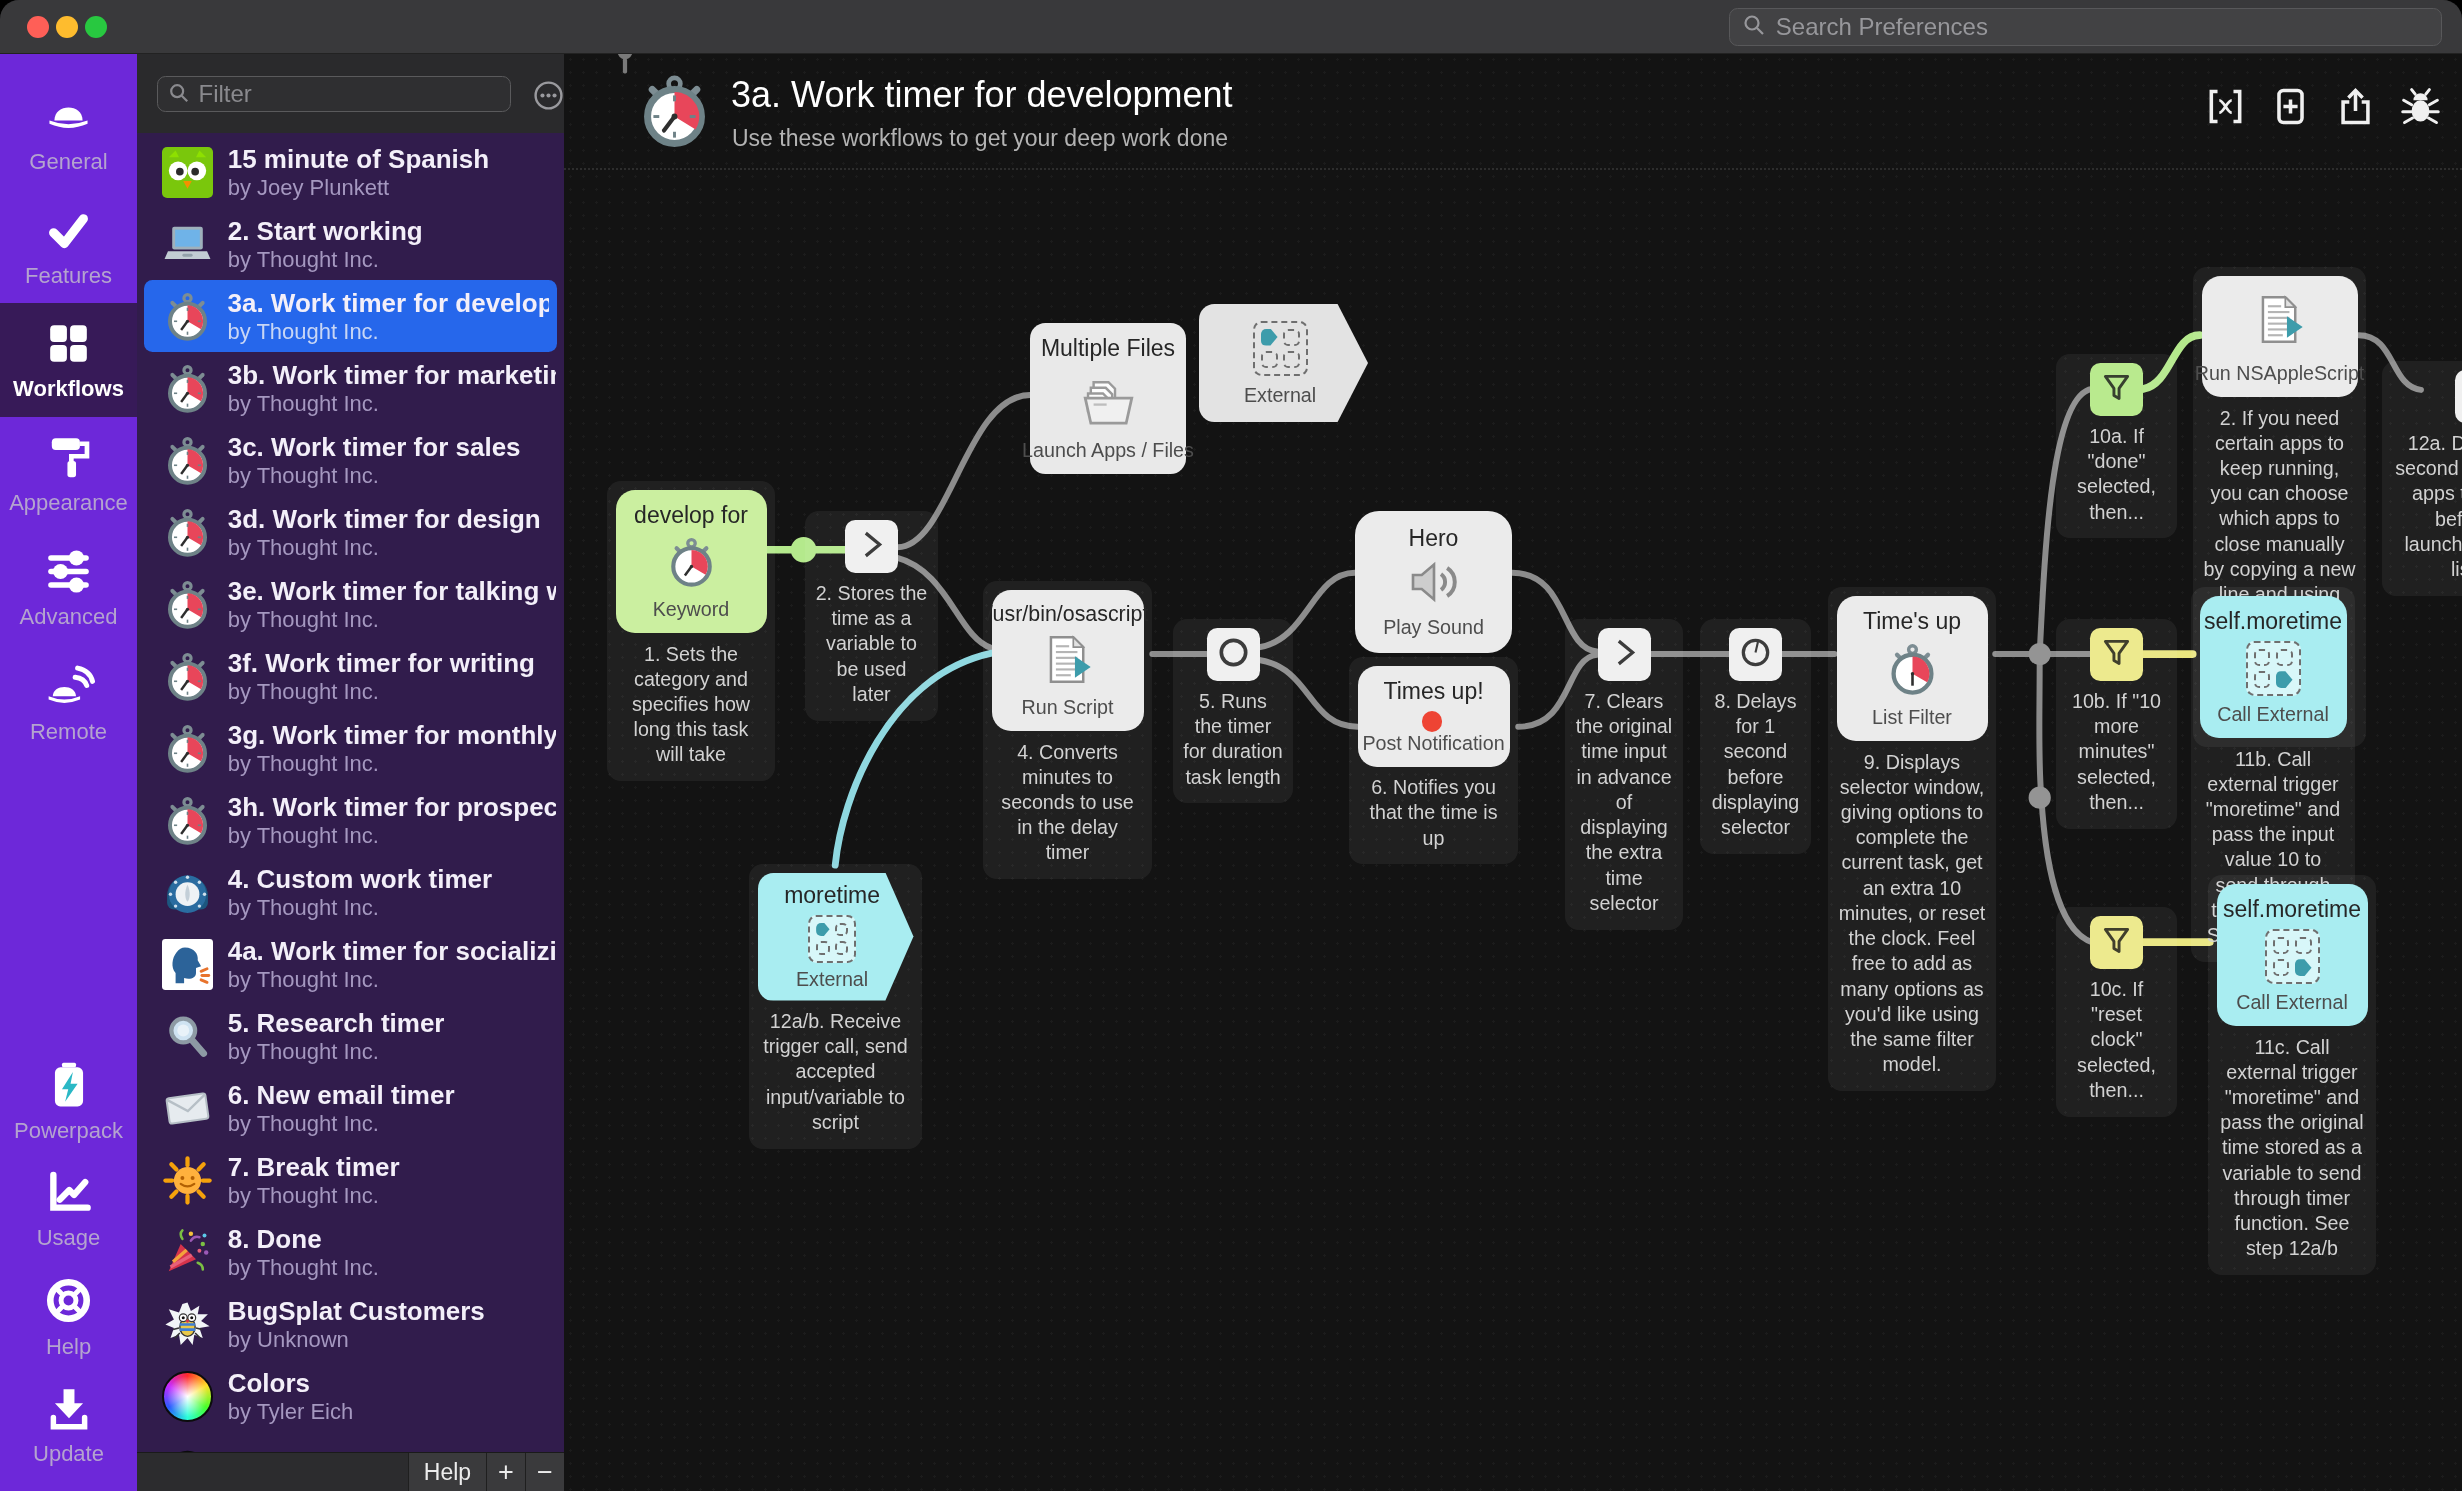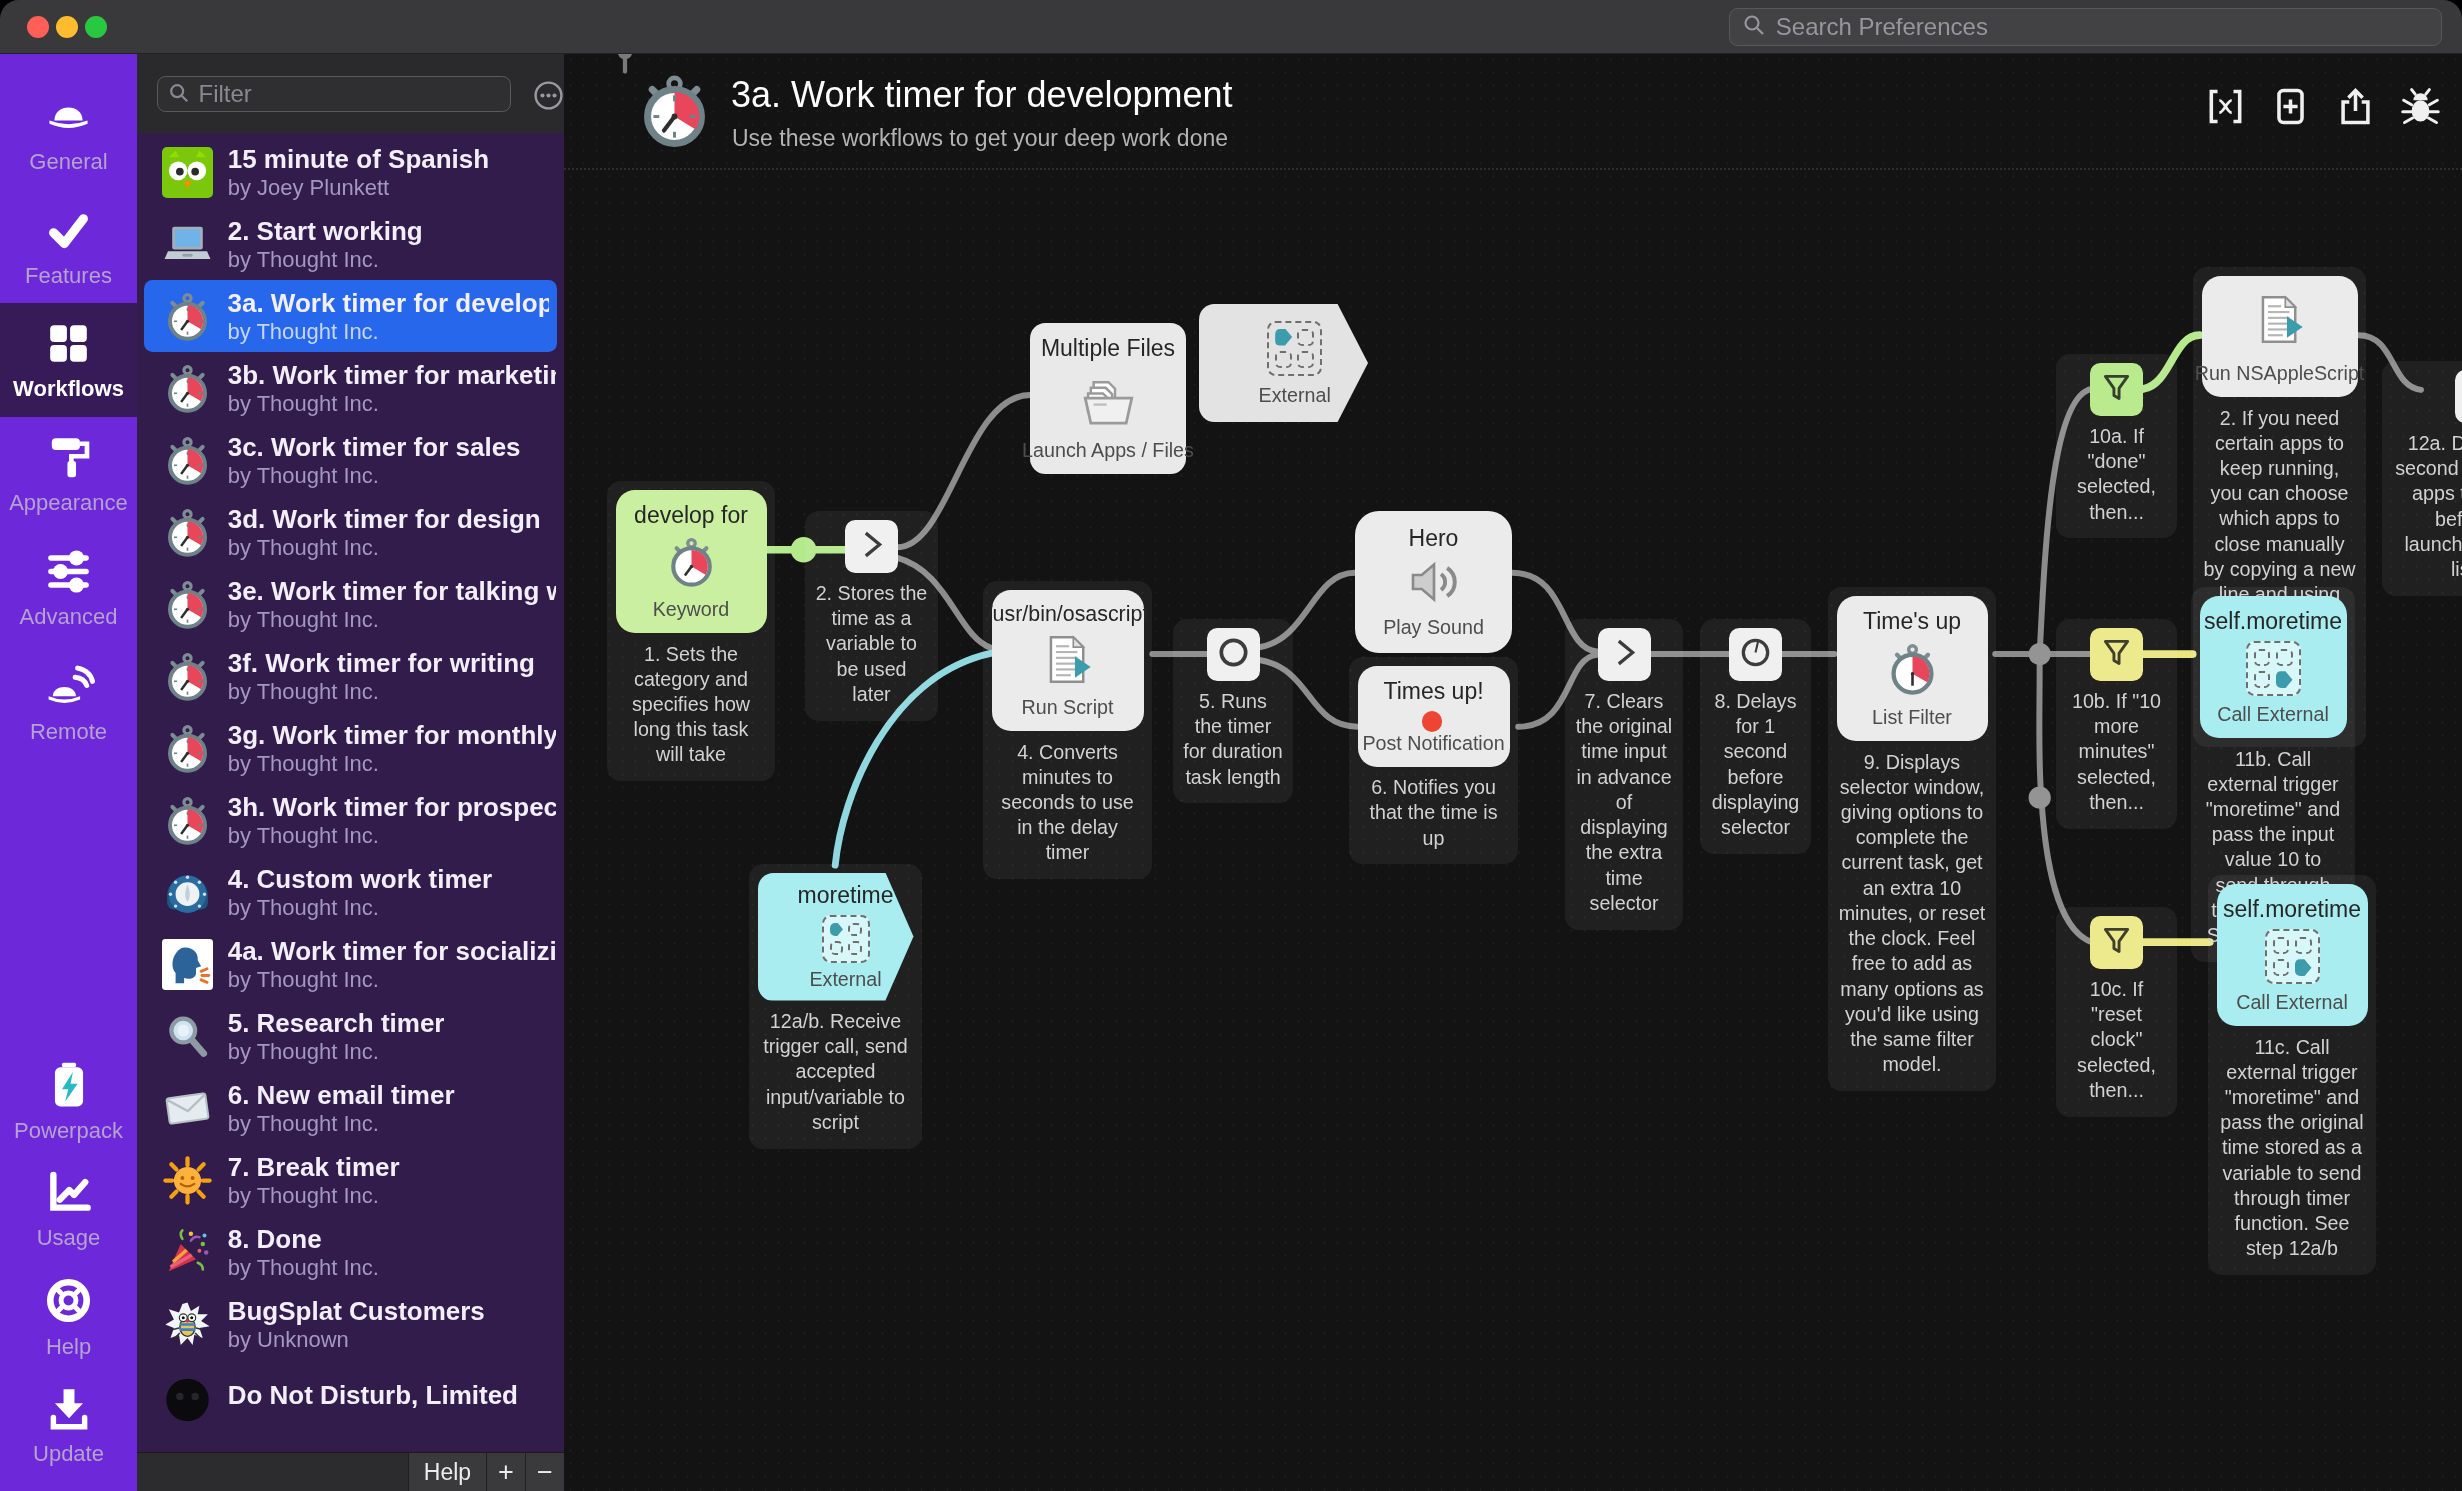--- a/index.html
+++ b/index.html
@@ -68,21 +68,21 @@
   .panel{position:absolute;z-index:3;background:rgba(255,255,255,0.06);border-radius:14px;padding:8.5px;
     display:flex;flex-direction:column;align-items:center;gap:8.5px;box-sizing:border-box;}
   .panel.bare{background:none;padding:0;}
   .caption{font-size:19.7px;color:#d2d2d2;text-align:center;line-height:1.28;padding:0 1.7px 5.1px;}
   .card{width:100%;background:#ebebeb;border-radius:19px;display:flex;flex-direction:column;align-items:center;justify-content:center;
     gap:6.8px;padding:12px 6.8px;box-sizing:border-box;}
   .card .ct{font-size:23px;color:#262626;font-weight:500;white-space:nowrap;}
   .card .cs{font-size:19.7px;color:#4d4d4d;white-space:nowrap;}
   .card.green{background:#cbefa0;}
   .card.cyan{background:#a9edf1;}
-  .card.pent{clip-path:polygon(0 0,82% 0,100% 50%,82% 100%,0 100%);border-radius:15.4px;align-items:flex-end;padding-left:0;}
+  .card.pent{clip-path:polygon(0 0,82% 0,100% 50%,82% 100%,0 100%);border-radius:15.4px;align-items:center;padding-left:0;}
   .card.pent>*{width:82%;display:flex;justify-content:center;}
   .sq{width:53px;height:53px;background:#f0f0f0;border-radius:10.3px;display:flex;align-items:center;justify-content:center;flex:0 0 auto;}
   .sq.greenf{background:#b9ea8e;}
   .sq.yellowf{background:#edea8e;}
   .extgrid{width:55px;height:55px;border:2.6px dashed #6f6f6f;border-radius:8.5px;display:grid;
     grid-template-columns:1fr 1fr;grid-template-rows:1fr 1fr;gap:5.1px;padding:6px;box-sizing:border-box;}
   .extgrid i{border:2.6px dashed #6f6f6f;border-radius:5.1px;}
   .extgrid i.pentcell{border:none;background:#3d9cab;clip-path:polygon(0 0,58% 0,100% 50%,58% 100%,0 100%);}
   .notif{position:relative;width:48px;height:48px;border-radius:10.3px;transform:rotate(-5deg);
     background:linear-gradient(160deg,#fdfdfd,#c2c2c2);box-shadow:0 0 0 2.6px #fafafa,0 0 0 3.4px #bdbdbd;}
@@ -930,20 +930,29 @@
               </g>
             </svg>
           </span>
           <span class="rtxt">
             <span class="rtitle">BugSplat Customers</span>
             <span class="rauthor">by Unknown</span>
           </span>
         </div>
         <div class="lrow">
           <span class="ricon">
+            <span class="cwheel"></span>
+          </span>
+          <span class="rtxt">
+            <span class="rtitle">Colors</span>
+            <span class="rauthor">by Tyler Eich</span>
+          </span>
+        </div>
+        <div class="lrow">
+          <span class="ricon">
             <svg viewBox="0 0 60 60">
               <circle cx="30" cy="34" r="25" fill="#0b0b0d"></circle>
               <circle cx="21" cy="30" r="4.4" fill="#25252b"></circle>
               <circle cx="39" cy="30" r="4.4" fill="#25252b"></circle>
             </svg>
           </span>
           <span class="rtxt">
             <span class="rtitle">Do Not Disturb, Limited</span>
             <span class="rauthor"></span>
           </span>

